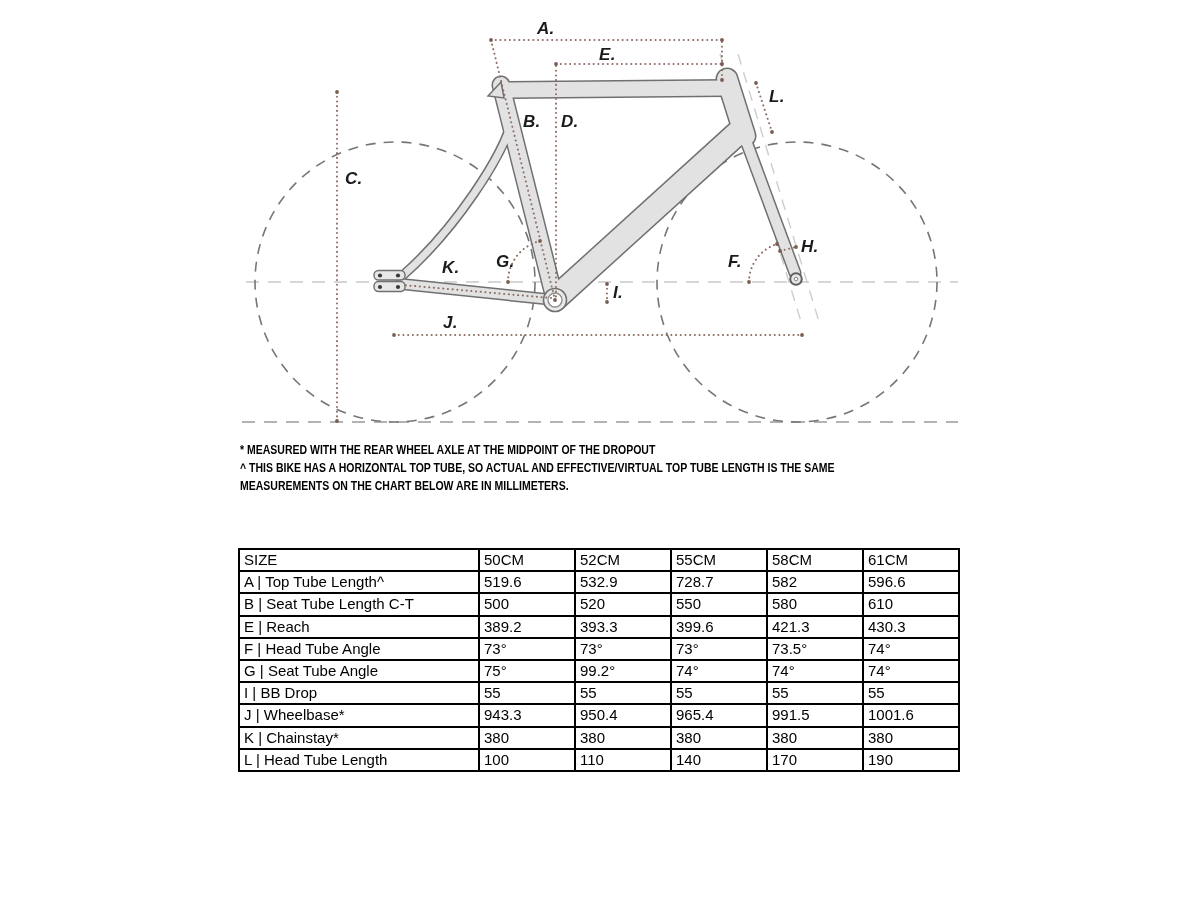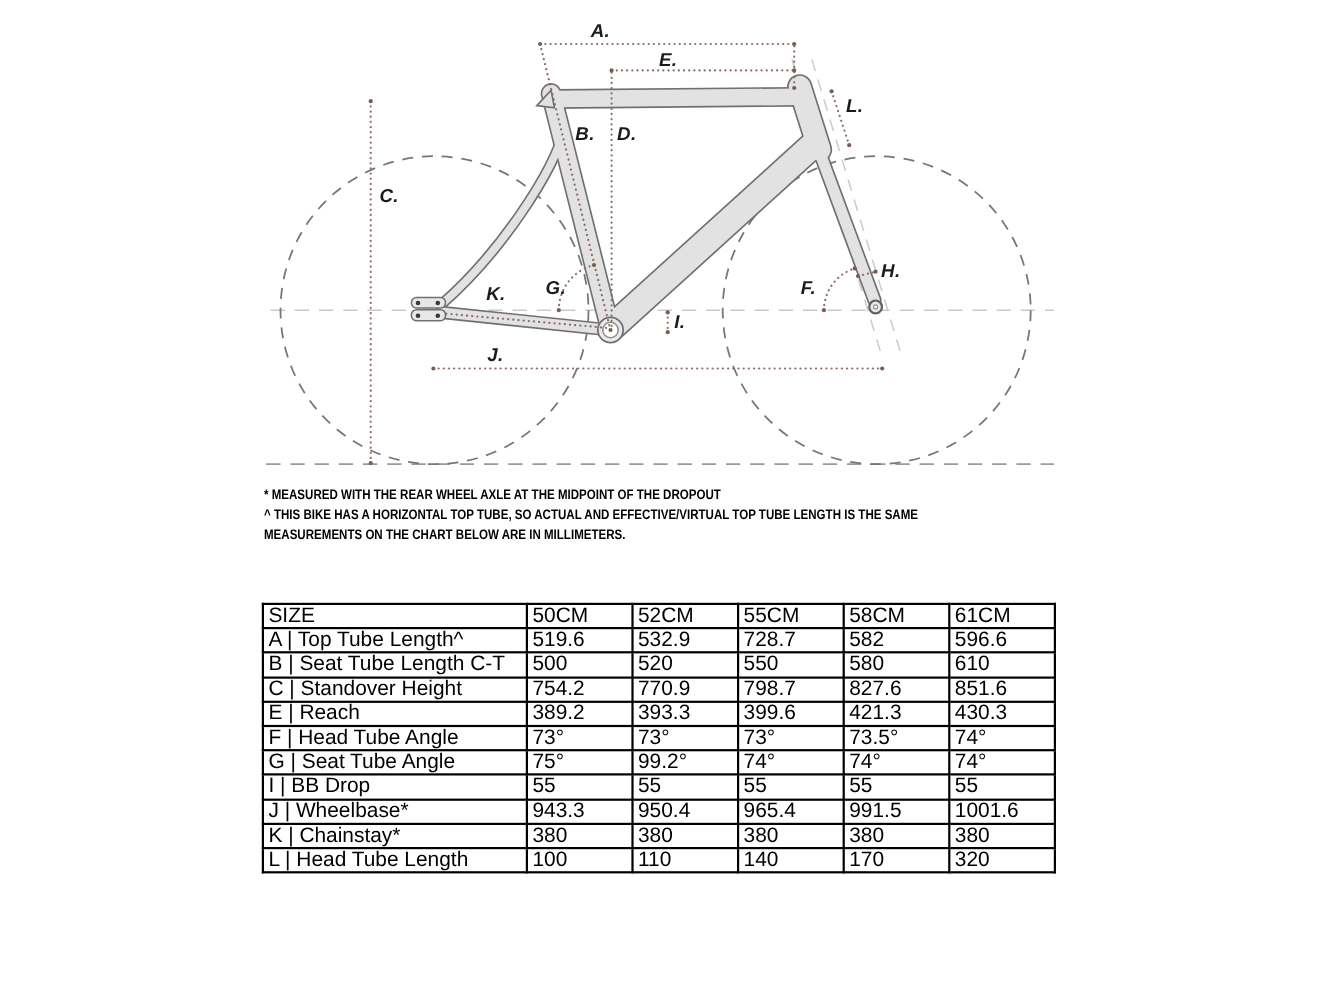--- a/index.html
+++ b/index.html
@@ -10,21 +10,21 @@
   #diagram svg{position:absolute;left:0;top:0;}
   .dim-label{position:absolute;font-style:italic;font-weight:bold;font-size:17px;
              color:#1b1b1b;white-space:nowrap;letter-spacing:0.3px;}
   
   #notes{position:absolute;left:240px;top:441px;width:760px;}
   .note-line{font-weight:bold;font-size:12.5px;line-height:18px;color:#000;
              white-space:nowrap;transform:scaleX(0.84);transform-origin:left center;
              letter-spacing:0px;}
   
   #geo-table{position:absolute;left:238px;top:548px;border-collapse:collapse;
-             table-layout:fixed;width:720px;font-size:19px;color:#000;}
+             table-layout:fixed;width:720px;font-size:15px;color:#000;}
   #geo-table td{border:2px solid #000;height:20.2px;padding:0 0 0 4px;
                 vertical-align:middle;line-height:16px;white-space:nowrap;
                 overflow:hidden;background:#fff;}
   #geo-table col.c-label{width:240px;}
   #geo-table col.c-val{width:96px;}
 </style>
 </head>
 <body>
 
 <div id="stage">
@@ -163,28 +163,20 @@
       </tr>
       <tr>
         <td>B | Seat Tube Length C-T</td>
         <td>500</td>
         <td>520</td>
         <td>550</td>
         <td>580</td>
         <td>610</td>
       </tr>
       <tr>
-        <td>C | Standover Height</td>
-        <td>754.2</td>
-        <td>770.9</td>
-        <td>798.7</td>
-        <td>827.6</td>
-        <td>851.6</td>
-      </tr>
-      <tr>
         <td>E | Reach</td>
         <td>389.2</td>
         <td>393.3</td>
         <td>399.6</td>
         <td>421.3</td>
         <td>430.3</td>
       </tr>
       <tr>
         <td>F | Head Tube Angle</td>
         <td>73°</td>
@@ -224,18 +216,18 @@
         <td>380</td>
         <td>380</td>
         <td>380</td>
       </tr>
       <tr>
         <td>L | Head Tube Length</td>
         <td>100</td>
         <td>110</td>
         <td>140</td>
         <td>170</td>
-        <td>320</td>
+        <td>190</td>
       </tr>
     </tbody>
   </table>
 
 </div>
 
 </body></html>

